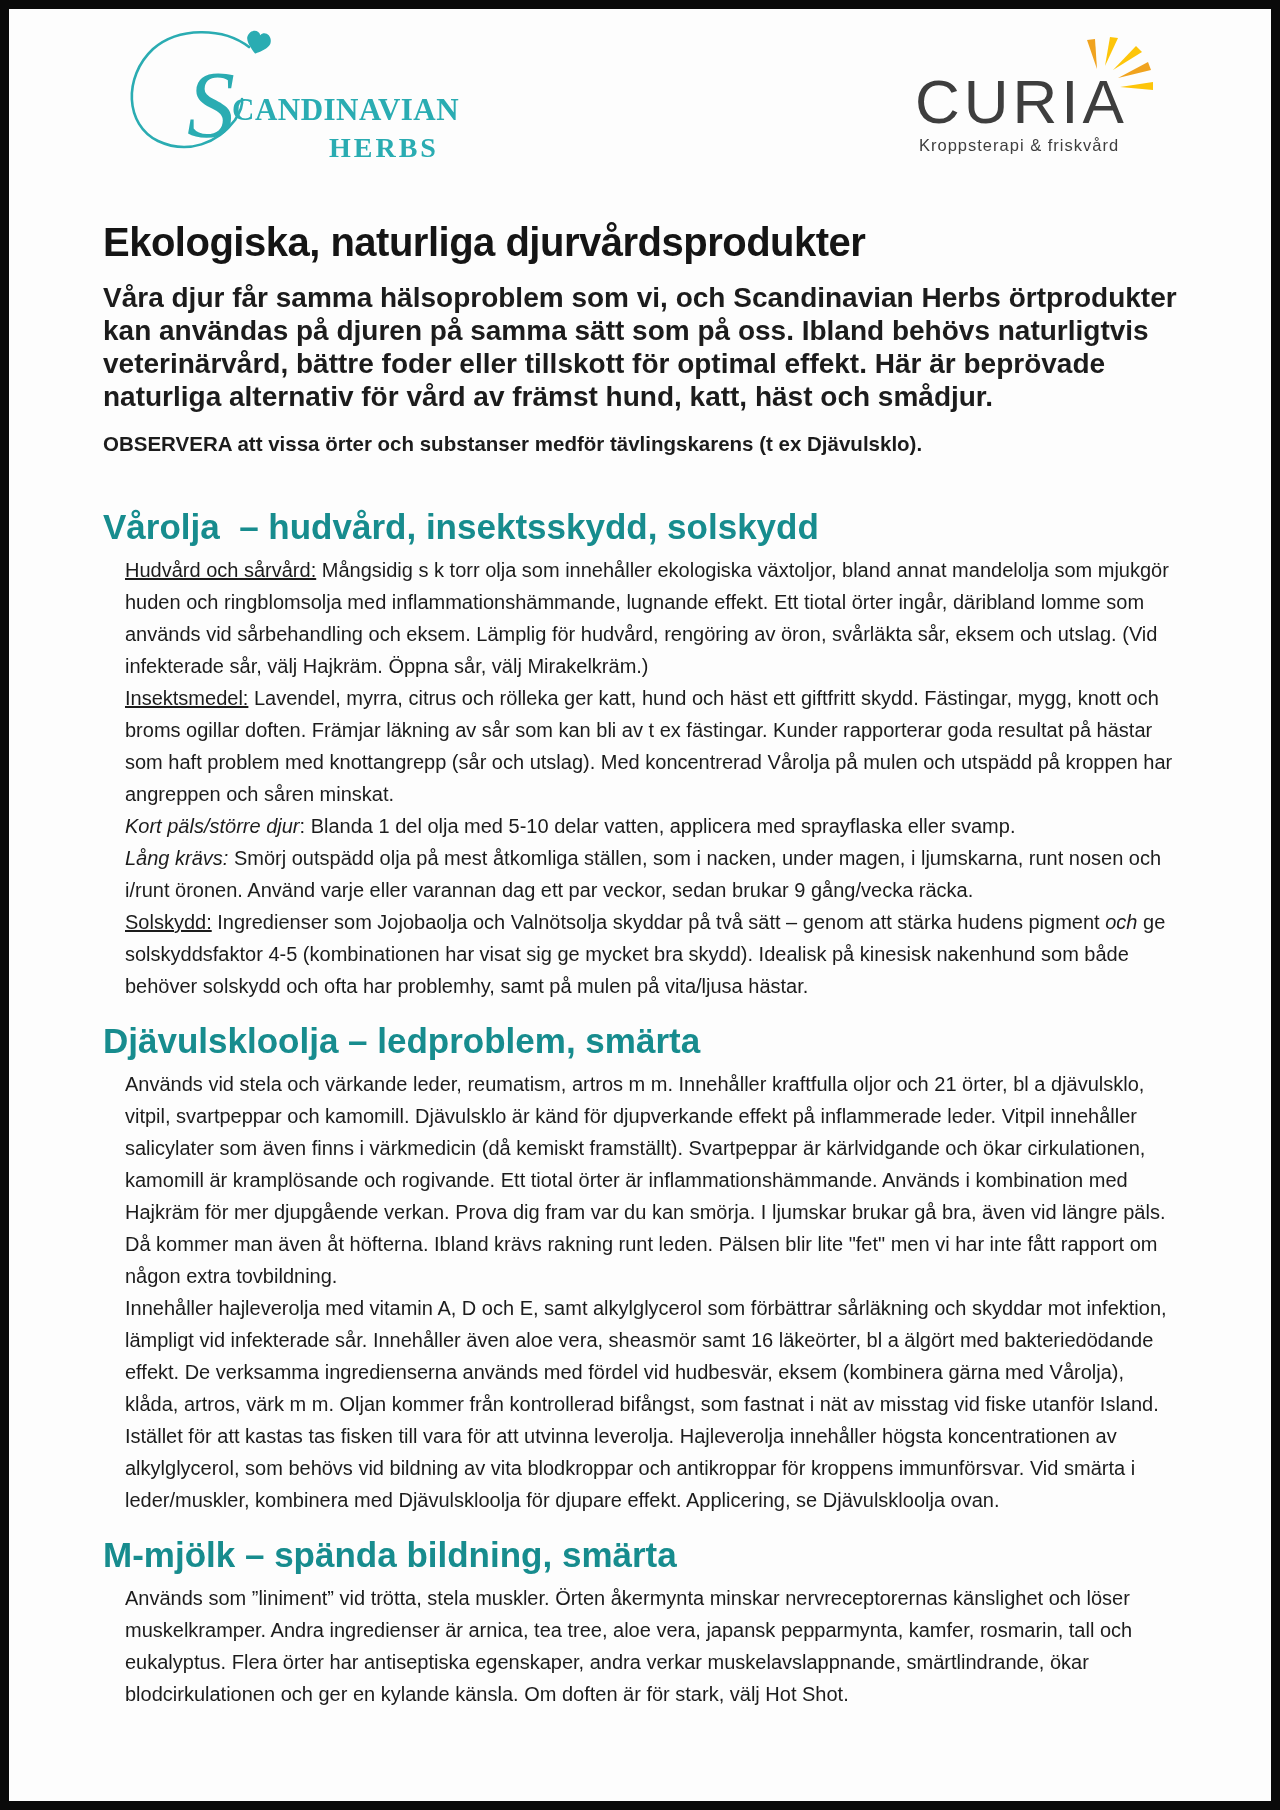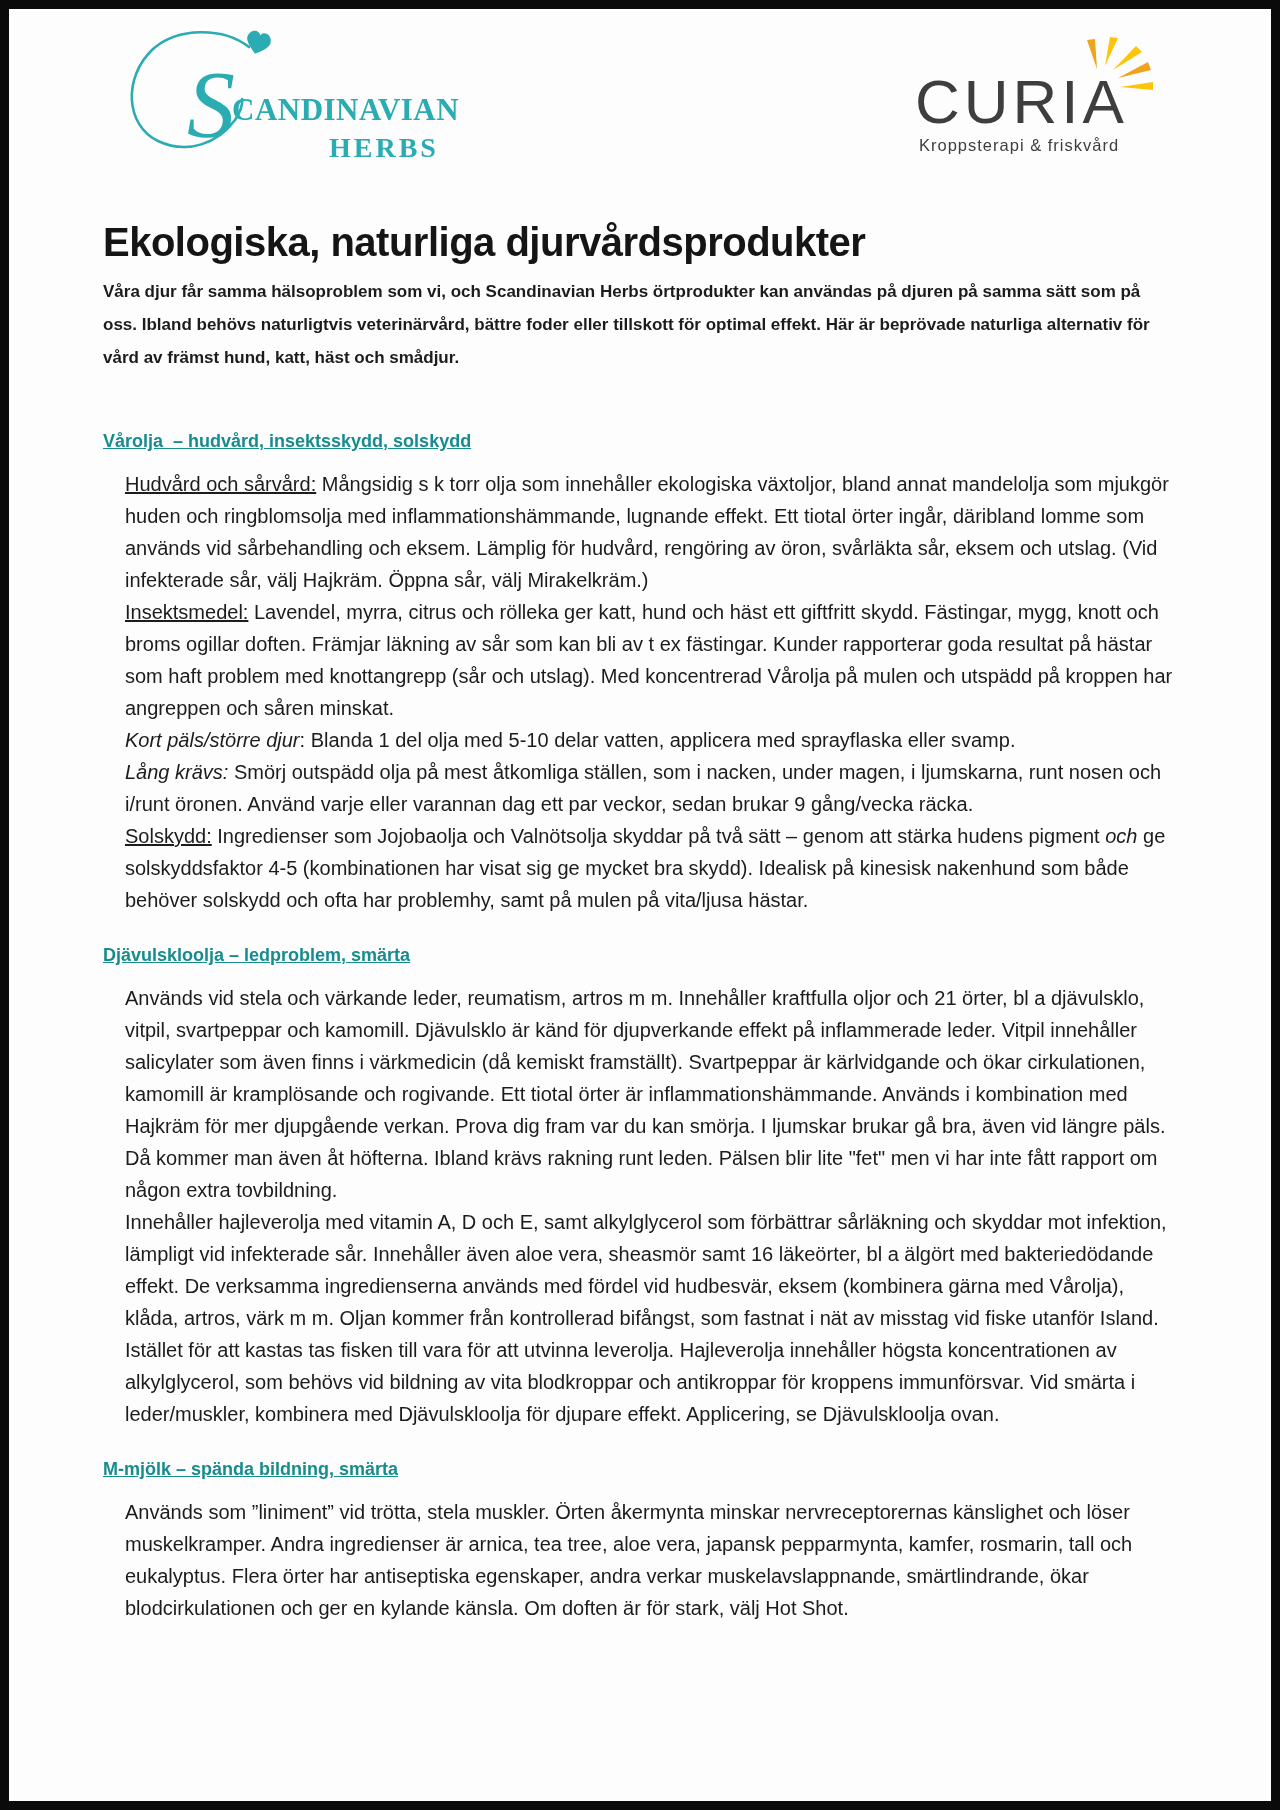--- a/index.html
+++ b/index.html
@@ -45,39 +45,38 @@
   h1.doc-title{
     margin:54px 0 8px 0;
     font-size:40px;
     line-height:46px;
     font-weight:bold;
     color:#151515;
     letter-spacing:-0.5px;
   }
   p{margin:0;}
   .intro{
-    margin-top:10px;
+    margin-top:16px;
     font-weight:bold;
-    font-size:17px;
+    font-size:28px;
     line-height:33px;
   }
   .notice{
     margin-top:14px;
     font-weight:bold;
     font-size:20.5px;
     line-height:33px;
   }
   section.product{margin:0;}
   h2.sec-heading{
     margin:22px 0 10px 0;
-    font-size:18px;
+    font-size:35px;
     line-height:34px;
     font-weight:bold;
     color:var(--heading-teal);
-    text-decoration:underline;
   }
   section.product:first-of-type h2.sec-heading{margin-top:50px;}
   .sec-body p{
     font-size:20px;
     line-height:32px;
     margin-left:22px;
   }
   .run-u{text-decoration:underline;}
   .run-i{font-style:italic;text-align:center;}
 </style>
@@ -106,20 +105,21 @@
       </g>
       <text class="curia-text" x="4" y="88" font-size="62" letter-spacing="4">CURIA</text>
       <text class="curia-text" x="8" y="116" font-size="16.5" letter-spacing="1">Kroppsterapi &amp; friskvård</text>
     </svg>
   </header>
 
   <h1 class="doc-title">Ekologiska, naturliga djurvårdsprodukter</h1>
 
   <p class="intro">Våra djur får samma hälsoproblem som vi, och Scandinavian Herbs örtprodukter kan användas på djuren på samma sätt som på oss. Ibland behövs naturligtvis veterinärvård, bättre foder eller tillskott för optimal effekt. Här är beprövade naturliga alternativ för vård av främst hund, katt, häst och smådjur.</p>
 
+  <p class="notice">OBSERVERA att vissa örter och substanser medför tävlingskarens (t ex Djävulsklo).</p>
 
   <section class="product">
     <h2 class="sec-heading">Vårolja &nbsp;– hudvård, insektsskydd, solskydd</h2>
     <div class="sec-body">
         <p><span class="run-u">Hudvård och sårvård:</span><span> Mångsidig s k torr olja som innehåller ekologiska växtoljor, bland annat mandelolja som mjukgör huden och ringblomsolja med inflammationshämmande, lugnande effekt. Ett tiotal örter ingår, däribland lomme som används vid sårbehandling och eksem. Lämplig för hudvård, rengöring av öron, svårläkta sår, eksem och utslag. (Vid infekterade sår, välj Hajkräm. Öppna sår, välj Mirakelkräm.)</span></p>
         <p><span class="run-u">Insektsmedel:</span><span> Lavendel, myrra, citrus och rölleka ger katt, hund och häst ett giftfritt skydd. Fästingar, mygg, knott och broms ogillar doften. Främjar läkning av sår som kan bli av t ex fästingar. Kunder rapporterar goda resultat på hästar som haft problem med knottangrepp (sår och utslag). Med koncentrerad Vårolja på mulen och utspädd på kroppen har angreppen och såren minskat.</span></p>
         <p><span class="run-i">Kort päls/större djur</span><span>: Blanda 1 del olja med 5-10 delar vatten, applicera med sprayflaska eller svamp.</span></p>
         <p><span class="run-i">Lång krävs:</span><span> Smörj outspädd olja på mest åtkomliga ställen, som i nacken, under magen, i ljumskarna, runt nosen och i/runt öronen. Använd varje eller varannan dag ett par veckor, sedan brukar 9 gång/vecka räcka.</span></p>
         <p><span class="run-u">Solskydd:</span><span> Ingredienser som Jojobaolja och Valnötsolja skyddar på två sätt – genom att stärka hudens pigment </span><span class="run-i">och</span><span> ge solskyddsfaktor 4-5 (kombinationen har visat sig ge mycket bra skydd). Idealisk på kinesisk nakenhund som både behöver solskydd och ofta har problemhy, samt på mulen på vita/ljusa hästar.</span></p>
       </div>

